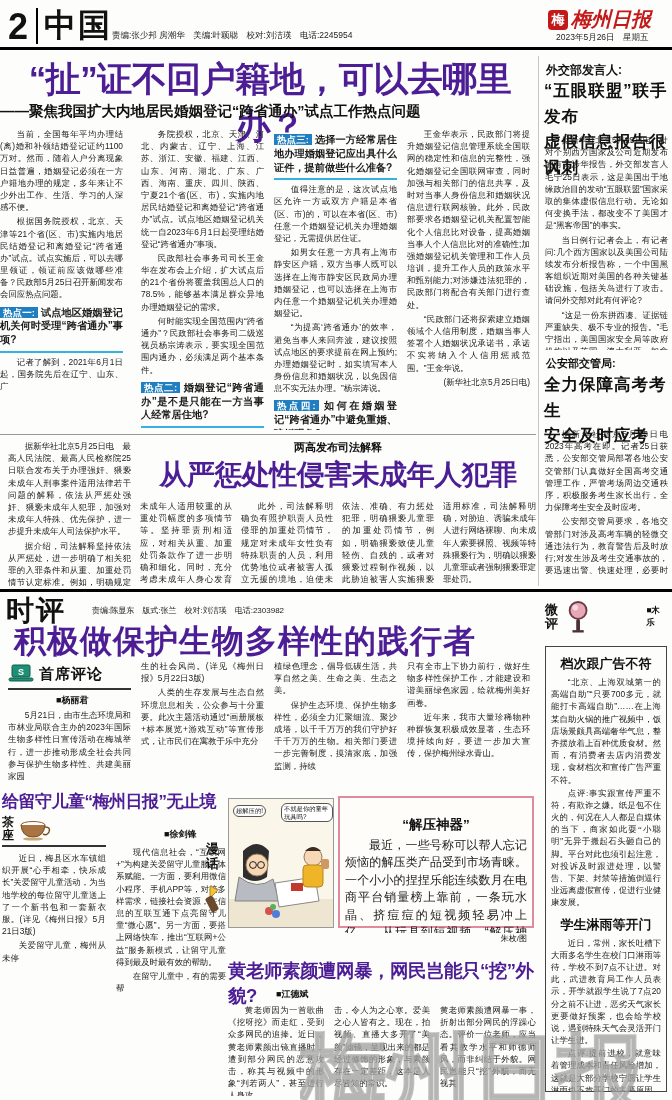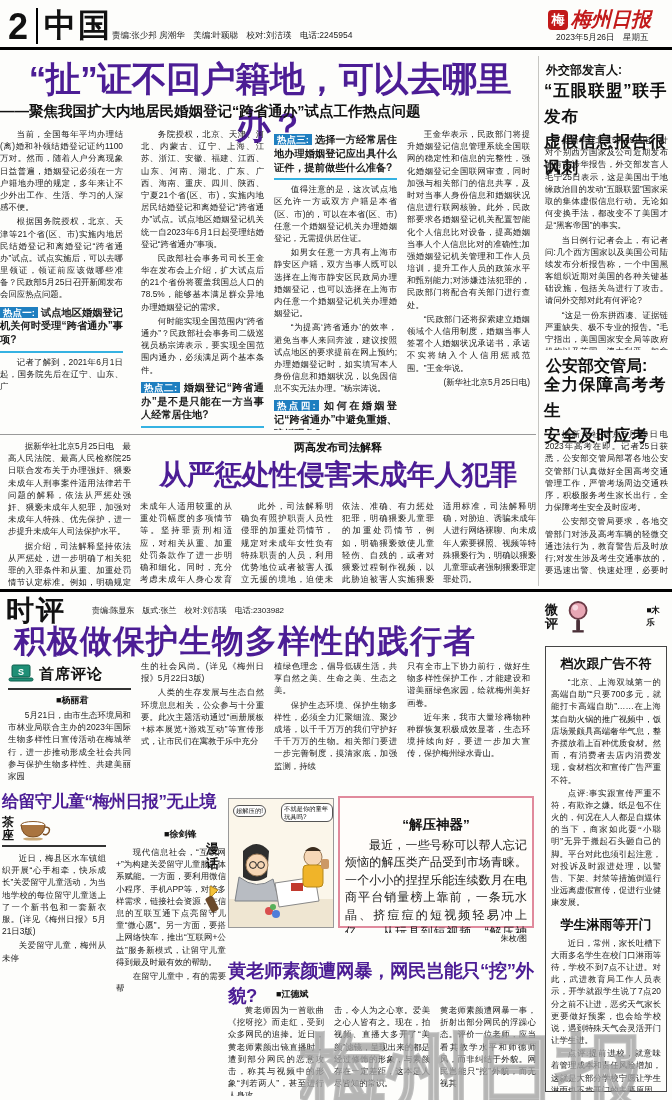--- a/index.html
+++ b/index.html
@@ -75,21 +75,21 @@
   <div class="abs rightcol-h" style="left:544px;top:78px;width:126px;">
     <div>“五眼联盟”联手发布</div>
     <div>虚假信息报告很讽刺</div>
   </div>
   <div class="abs jtxt" style="left:545px;top:134px;width:123px;height:216px;overflow:hidden;">
     <p>据新华社北京5月25日电　针对个别西方国家及公司近期发布的有关涉华报告，外交部发言人毛宁25日表示，这是美国出于地缘政治目的发动“五眼联盟”国家采取的集体虚假信息行动。无论如何变换手法，都改变不了美国才是“黑客帝国”的事实。</p>
     <p>当日例行记者会上，有记者问:几个西方国家以及美国公司陆续发布分析报告称，一个中国黑客组织近期对美国的各种关键基础设施，包括关岛进行了攻击。请问外交部对此有何评论?</p>
     <p>“这是一份东拼西凑、证据链严重缺失、极不专业的报告。”毛宁指出，美国国家安全局等政府机构以及英国、澳大利亚、加拿大、新西兰等国相关机构也同时发布了类似报告，很明显这是美国出于地缘政治目的的发动。</p>
   </div>
 
-  <div class="abs" style="left:546px;top:356px;width:122px;font-size:16px;font-weight:bold;">公安部交管局:</div>
+  <div class="abs" style="left:546px;top:356px;width:122px;font-size:11px;font-weight:bold;">公安部交管局:</div>
   <div class="abs rightcol-h" style="left:544px;top:372px;width:126px;">
     <div>全力保障高考考生</div>
     <div>安全及时应考</div>
   </div>
   <div class="abs jtxt" style="left:545px;top:428px;width:123px;height:150px;overflow:hidden;">
     <p>据新华社北京5月25日电　2023年高考在即。记者25日获悉，公安部交管局部署各地公安交管部门认真做好全国高考交通管理工作，严管考场周边交通秩序，积极服务考生家长出行，全力保障考生安全及时应考。</p>
     <p>公安部交管局要求，各地交管部门对涉及高考车辆的轻微交通违法行为，教育警告后及时放行;对发生涉及考生交通事故的，要迅速出警、快速处理，必要时帮助联系车辆转送考生;依托铁骑设立护考小分队，为考生提供紧急援助服务，开辟“绿色通道”，全力保障考生安全及时应考;严查考场周边乱停乱放、乱鸣喇叭等交通违法行为，必要时可采取临时交通管制措施;严管酒驾醉驾、客车超员、货车违法载人等违法行为。</p>
   </div>
 
   <div class="abs" style="left:0;top:434px;width:536px;height:1px;background:#999;"></div>

